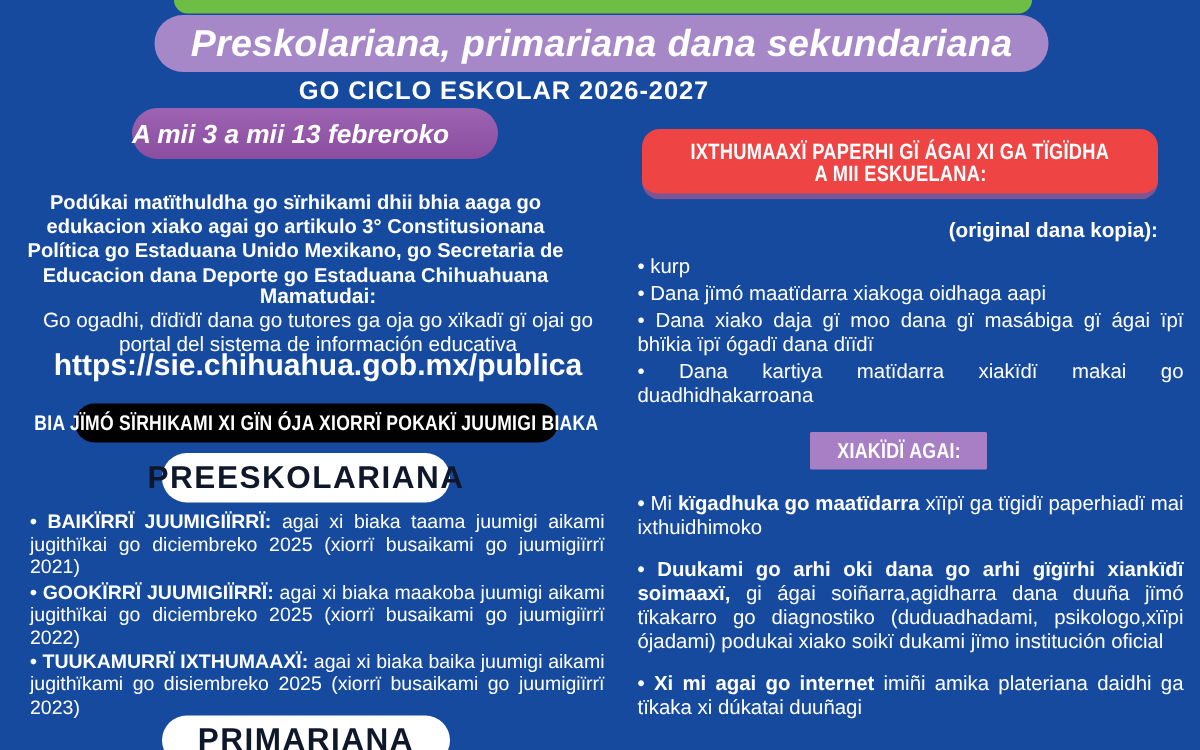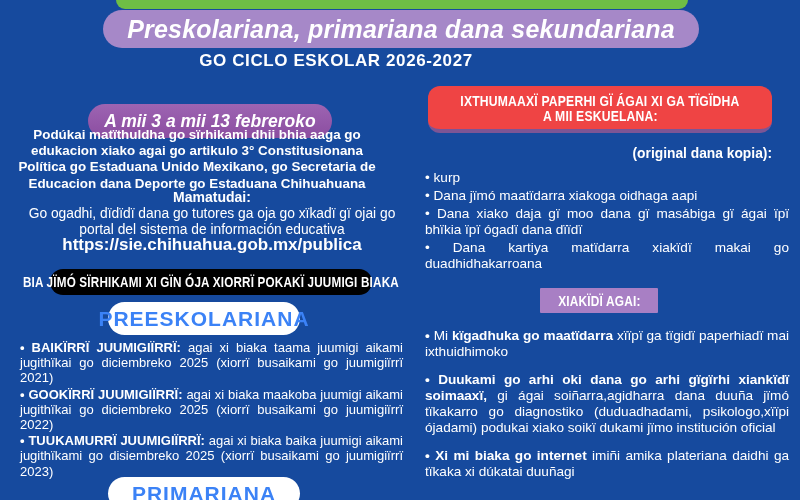--- a/index.html
+++ b/index.html
@@ -12,38 +12,38 @@
   .green-top{position:absolute;left:116px;top:0;width:572px;height:9px;
     background:#6ebe45;border-radius:0 0 10px 10px;}
   
   .main-banner{position:absolute;left:103px;top:10px;width:596px;height:38px;
     background:#a688c8;border-radius:19px;display:flex;align-items:center;justify-content:center;}
   .main-banner span{font-style:italic;font-weight:bold;font-size:25px;letter-spacing:.2px;}
   .subtitle{position:absolute;left:0;top:51px;width:672px;text-align:center;
     font-weight:bold;font-size:17px;letter-spacing:.6px;}
 
   
-  .date-badge{position:absolute;left:88px;top:104px;width:244px;height:34px;
+  .date-badge{position:absolute;left:88px;top:72px;width:244px;height:34px;
     background:linear-gradient(#9d64b2,#8b4da0);border-radius:17px;
-    display:flex;align-items:center;justify-content:center;
+    display:flex;align-items:center;justify-content:flex-start;
     font-style:italic;font-weight:bold;font-size:17.5px;}
   .intro{position:absolute;left:9px;top:127px;width:376px;margin:0;
     text-align:center;font-weight:bold;font-size:13.4px;line-height:16.2px;}
   .note{position:absolute;left:22px;top:190px;width:380px;margin:0;text-align:center;
     font-size:13.8px;line-height:15.8px;}
   .note .nt{font-weight:bold;font-size:14px;}
-  .note .nurl{font-weight:bold;font-size:17px;}
+  .note .nurl{font-weight:bold;font-size:20px;}
   .req-banner{position:absolute;left:50px;top:269px;width:322px;height:26px;
     background:#000000;border-radius:13px;display:flex;align-items:center;justify-content:center;}
   .cond{display:inline-block;font-weight:bold;transform:scale(.95,1.15);
     letter-spacing:.2px;white-space:nowrap;}
   .req-banner .cond{font-size:12.3px;}
   .pill{position:absolute;width:192px;height:33px;background:#ffffff;border-radius:17px;
     display:flex;align-items:center;justify-content:center;}
-  .pill span{color:#3b82f6;font-weight:bold;font-size:21px;letter-spacing:1px;}
+  .pill span{color:#0f172a;font-weight:bold;font-size:21px;letter-spacing:1px;}
   .pill.pre{left:108px;top:302px;}
   .pill.pri{left:108px;top:477px;}
   .blist{position:absolute;left:20px;top:340px;width:383px;margin:0;padding:0;list-style:none;}
   .blist li{text-align:justify;font-size:13px;line-height:15.2px;margin:0 0 1px 0;}
   .blist li::before{content:"\2022  ";font-weight:bold;}
   .b{font-weight:bold;}
 
   
   .doc-box{position:absolute;left:428px;top:86px;width:344px;height:43px;
     background:#ef4444;border-radius:12px;border-bottom:4px solid #7c5595;
@@ -95,21 +95,21 @@
   </div>
 
   <ul class="blist">
     <li>
       <span class="b">BAIKÏRRÏ JUUMIGIÏRRÏ:</span><span> agai xi biaka taama juumigi aikami jugithïkai go diciembreko 2025 (xiorrï busaikami go juumigiïrrï 2021)</span>
     </li>
     <li>
       <span class="b">GOOKÏRRÏ JUUMIGIÏRRÏ:</span><span> agai xi biaka maakoba juumigi aikami jugithïkai go diciembreko 2025 (xiorrï busaikami go juumigiïrrï 2022)</span>
     </li>
     <li>
-      <span class="b">TUUKAMURRÏ JUUMIGIÏRRÏ:</span><span> agai xi biaka baika juumigi aikami jugithïkami go disiembreko 2025 (xiorrï busaikami go juumigiïrrï 2023)</span>
+      <span class="b">TUUKAMURRÏ IXTHUMAAXÏ:</span><span> agai xi biaka baika juumigi aikami jugithïkami go disiembreko 2025 (xiorrï busaikami go juumigiïrrï 2023)</span>
     </li>
   </ul>
 
   <div class="pill pri">
     <span>PRIMARIANA</span>
   </div>
 
   <div class="doc-box">
     <span class="cond">IXTHUMAAXÏ PAPERHI GÏ ÁGAI XI GA TÏGÏDHA</span>
     <span class="cond">A MII ESKUELANA:</span>
@@ -129,17 +129,17 @@
   </div>
 
   <ul class="slist">
     <li>
       <span>Mi </span><span class="b">kïgadhuka go maatïdarra</span><span> xïïpï ga tïgidï paperhiadï mai ixthuidhimoko</span>
     </li>
     <li>
       <span class="b">Duukami go arhi oki dana go arhi gïgïrhi xiankïdï soimaaxï,</span><span> gi ágai soiñarra,agidharra dana duuña jïmó tïkakarro go diagnostiko (duduadhadami, psikologo,xïïpi ójadami) podukai xiako soikï dukami jïmo institución oficial</span>
     </li>
     <li>
-      <span class="b">Xi mi biaka go internet</span><span> imiñi amika plateriana daidhi ga tïkaka xi dúkatai duuñagi</span>
+      <span class="b">Xi mi agai go internet</span><span> imiñi amika plateriana daidhi ga tïkaka xi dúkatai duuñagi</span>
     </li>
   </ul>
 
 </div>
 
 </body></html>

